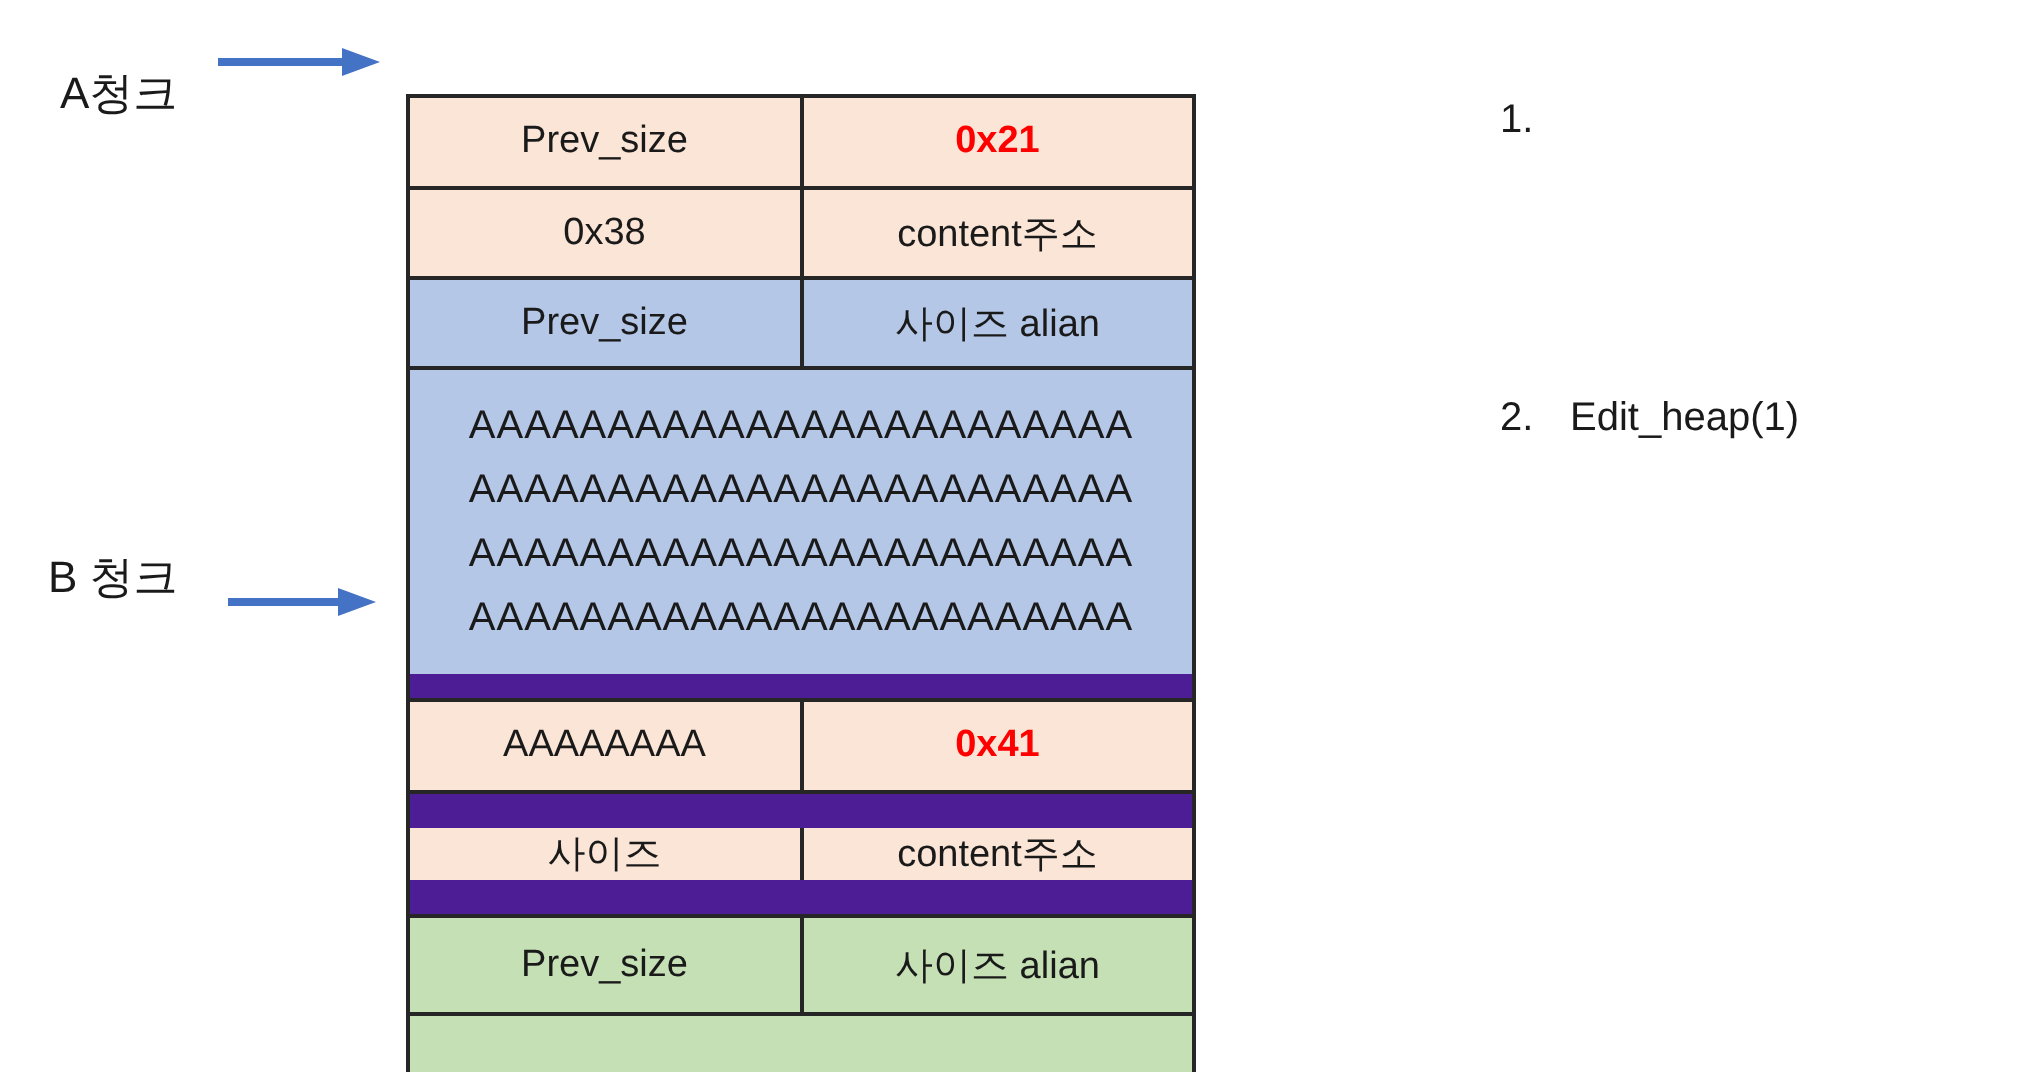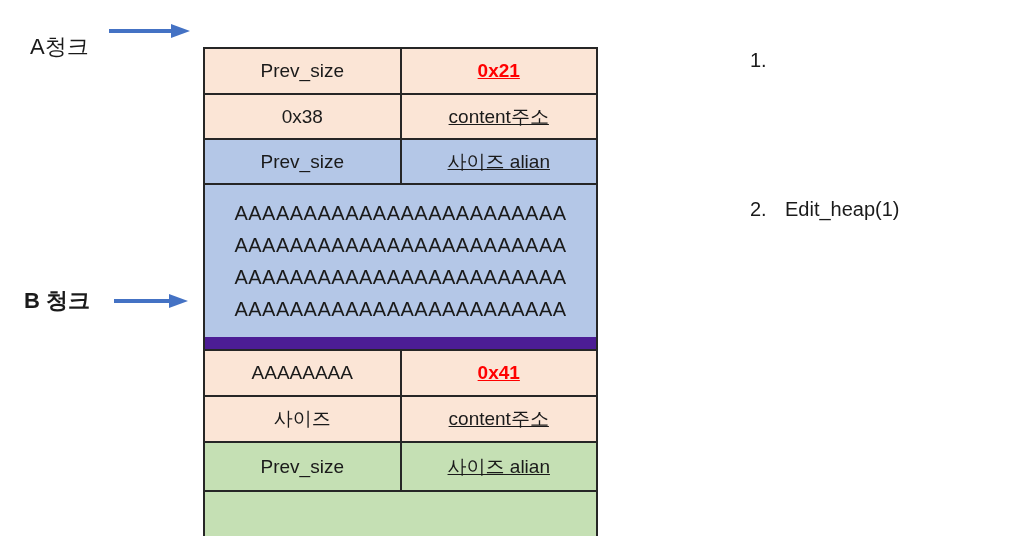--- a/index.html
+++ b/index.html
@@ -40,54 +40,54 @@
   .hcell {
     flex: 1 1 0;
     display: flex;
     align-items: center;
     justify-content: center;
     font-size: 19px;
     box-sizing: border-box;
     overflow: hidden;
     white-space: nowrap;
   }
-  .hcell + .hcell { border-left: 2px solid #262626; text-decoration: underline; }
+  .hcell + .hcell { border-left: 2px solid #262626; }
 
   .bg-peach { background: #FBE5D6; }
   .bg-blue  { background: #B4C7E7; }
   .bg-green { background: #C5E0B4; }
 
   .red-val { color: #FF0000; font-weight: bold; }
 
   .r-h46 { height: 44px; }
   .r-h45 { height: 45px; }
   .r-big { height: 154px; }
   .r-h46b { height: 46px; margin-top: 12px; }
-  .r-h50 { height: 46px; }
+  .r-h50 { height: 62px; align-items: center; }
   .r-h49 { height: 49px; }
   .r-h47 { height: 46px; }
 
   .aaa-block {
     flex-direction: column;
     justify-content: center;
     font-size: 20px;
     line-height: 32px;
     letter-spacing: 0.5px;
     text-align: center;
   }
 
   
   .chunk-label {
     position: absolute;
     font-size: 22px;
     color: #1a1a1a;
     white-space: nowrap;
   }
   .chunk-label-a { left: 30px; top: 32px; }
-  .chunk-label-b { left: 24px; top: 286px; font-weight: bold; }
+  .chunk-label-b { left: 24px; top: 274px; }
   .arrow-svg { position: absolute; }
   .arrow-a { left: 106px; top: 22px; }
   .arrow-b { left: 111px; top: 292px; }
 
   
   .step {
     position: absolute;
     left: 750px;
     display: flex;
     font-size: 20px;

